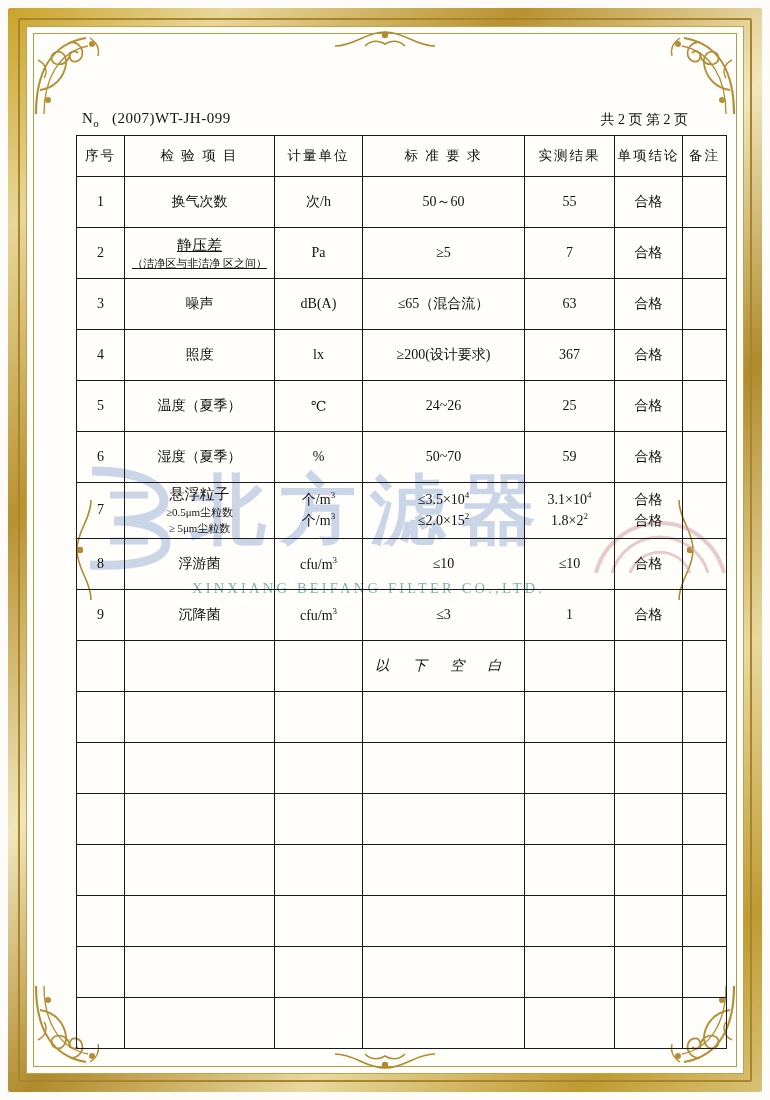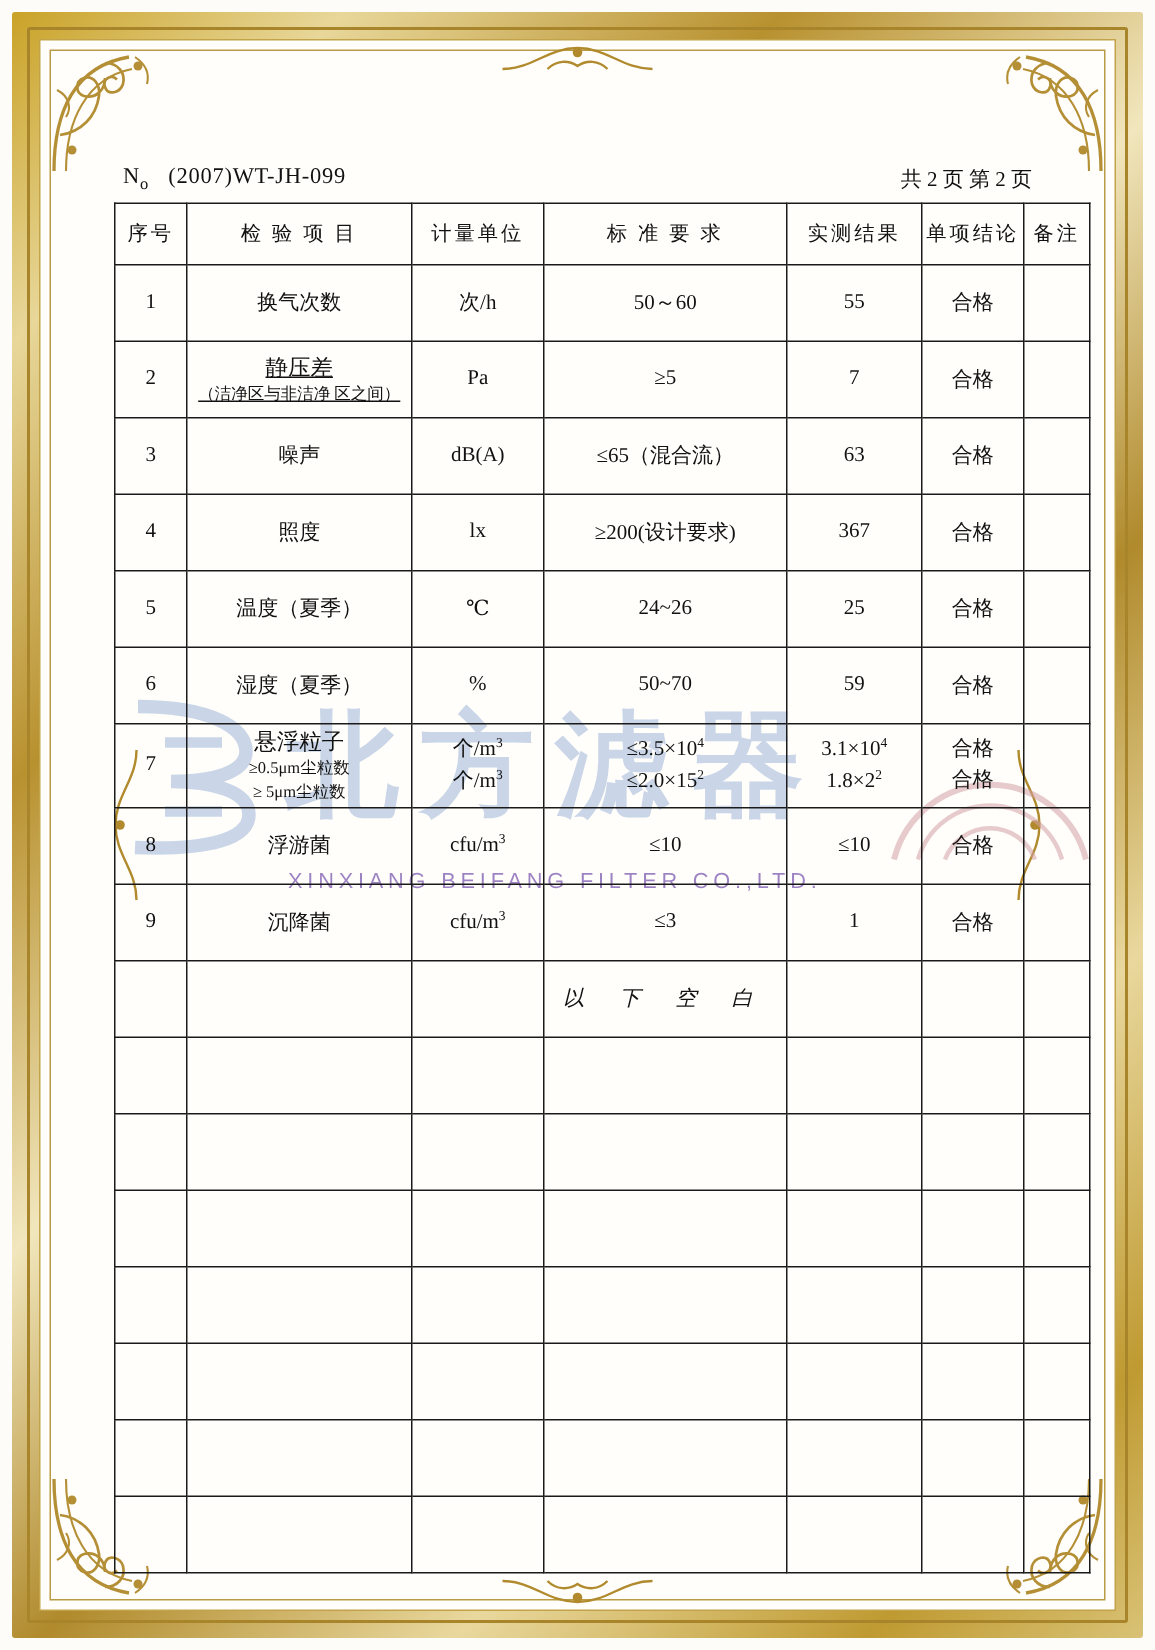--- a/index.html
+++ b/index.html
@@ -155,23 +155,23 @@
     color: #9fb6d8;
     letter-spacing: 14px;
     font-family: "DejaVu Sans", "Liberation Sans", sans-serif;
     white-space: nowrap;
   }
   .wm-sub {
     position: absolute;
     left: 132px;
     top: 125px;
     font-size: 14.5px;
-    color: #4c1d95;
+    color: #0f766e;
     letter-spacing: 3.2px;
-    font-family: Liberation Sans, sans-serif;
+    font-family: Liberation Serif, serif;
     white-space: nowrap;
   }
   .wm-logo {
     position: absolute;
     left: 10px;
     top: 0px;
     width: 120px;
     height: 120px;
   }
   .wm-logo svg { width: 120px; height: 120px; }

